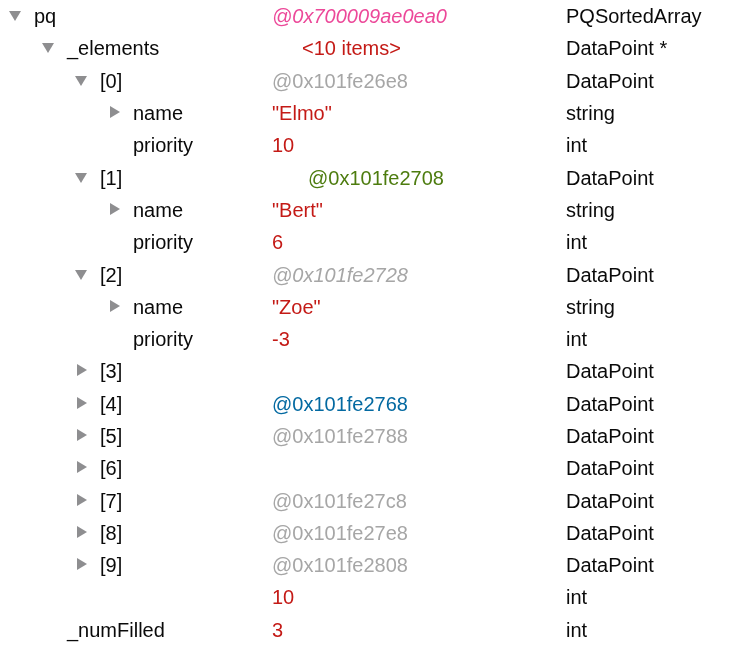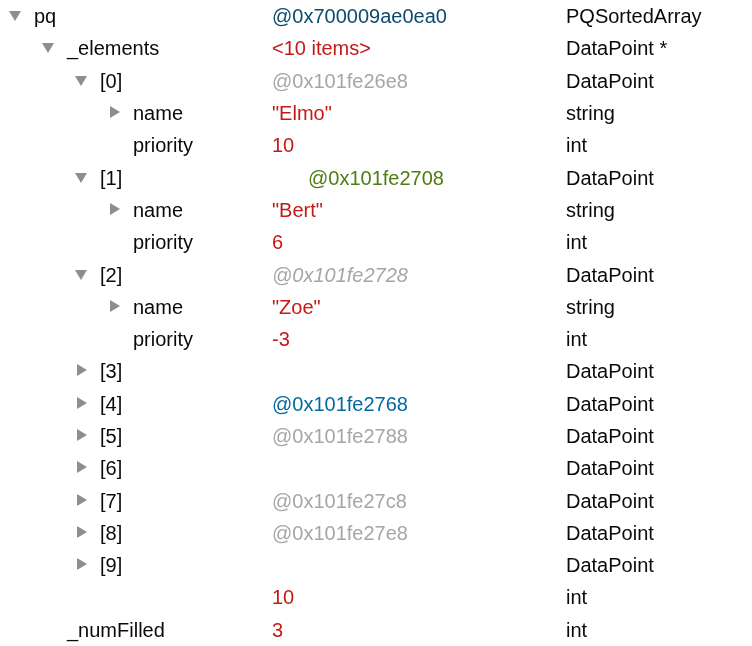--- a/index.html
+++ b/index.html
@@ -67,28 +67,28 @@
     color: #0a0a0a;
   }
 </style>
 </head>
 <body>
 
 <div id="tree" class="tree" style="--disclosure-color: #8e8e90; background: rgb(255, 255, 255);">
   <div class="row" style="--level: 0;">
     <span class="disclosure expanded"></span>
     <span class="cell name">pq</span>
-    <span class="cell value" style="color: #0c4a6e;">@0x700009ae0ea0</span>
+    <span class="cell value" style="color: #ec4899; font-style: italic;">@0x700009ae0ea0</span>
     <span class="cell type">PQSortedArray</span>
   </div>
 
   <div class="row" style="--level: 1;">
     <span class="disclosure expanded"></span>
     <span class="cell name">_elements</span>
-    <span class="cell value" style="color: rgb(196, 26, 22);">&lt;10 items&gt;</span>
+    <span class="cell value" style="color: rgb(196, 26, 22); margin-left: 30px;">&lt;10 items&gt;</span>
     <span class="cell type">DataPoint *</span>
   </div>
 
   <div class="row" style="--level: 2;">
     <span class="disclosure expanded"></span>
     <span class="cell name">[0]</span>
     <span class="cell value" style="color: rgb(166, 166, 166);">@0x101fe26e8</span>
     <span class="cell type">DataPoint</span>
   </div>
 
@@ -184,20 +184,21 @@
   <div class="row" style="--level: 2;">
     <span class="disclosure collapsed"></span>
     <span class="cell name">[8]</span>
     <span class="cell value" style="color: rgb(166, 166, 166);">@0x101fe27e8</span>
     <span class="cell type">DataPoint</span>
   </div>
 
   <div class="row" style="--level: 2;">
     <span class="disclosure collapsed"></span>
     <span class="cell name">[9]</span>
+    <span class="cell value" style="color: rgb(166, 166, 166);">@0x101fe2808</span>
     <span class="cell type">DataPoint</span>
   </div>
 
   <div class="row" style="--level: 1;">
     <span class="disclosure"></span>
     <span class="cell value" style="color: rgb(196, 26, 22);">10</span>
     <span class="cell type">int</span>
   </div>
 
   <div class="row" style="--level: 1;">

